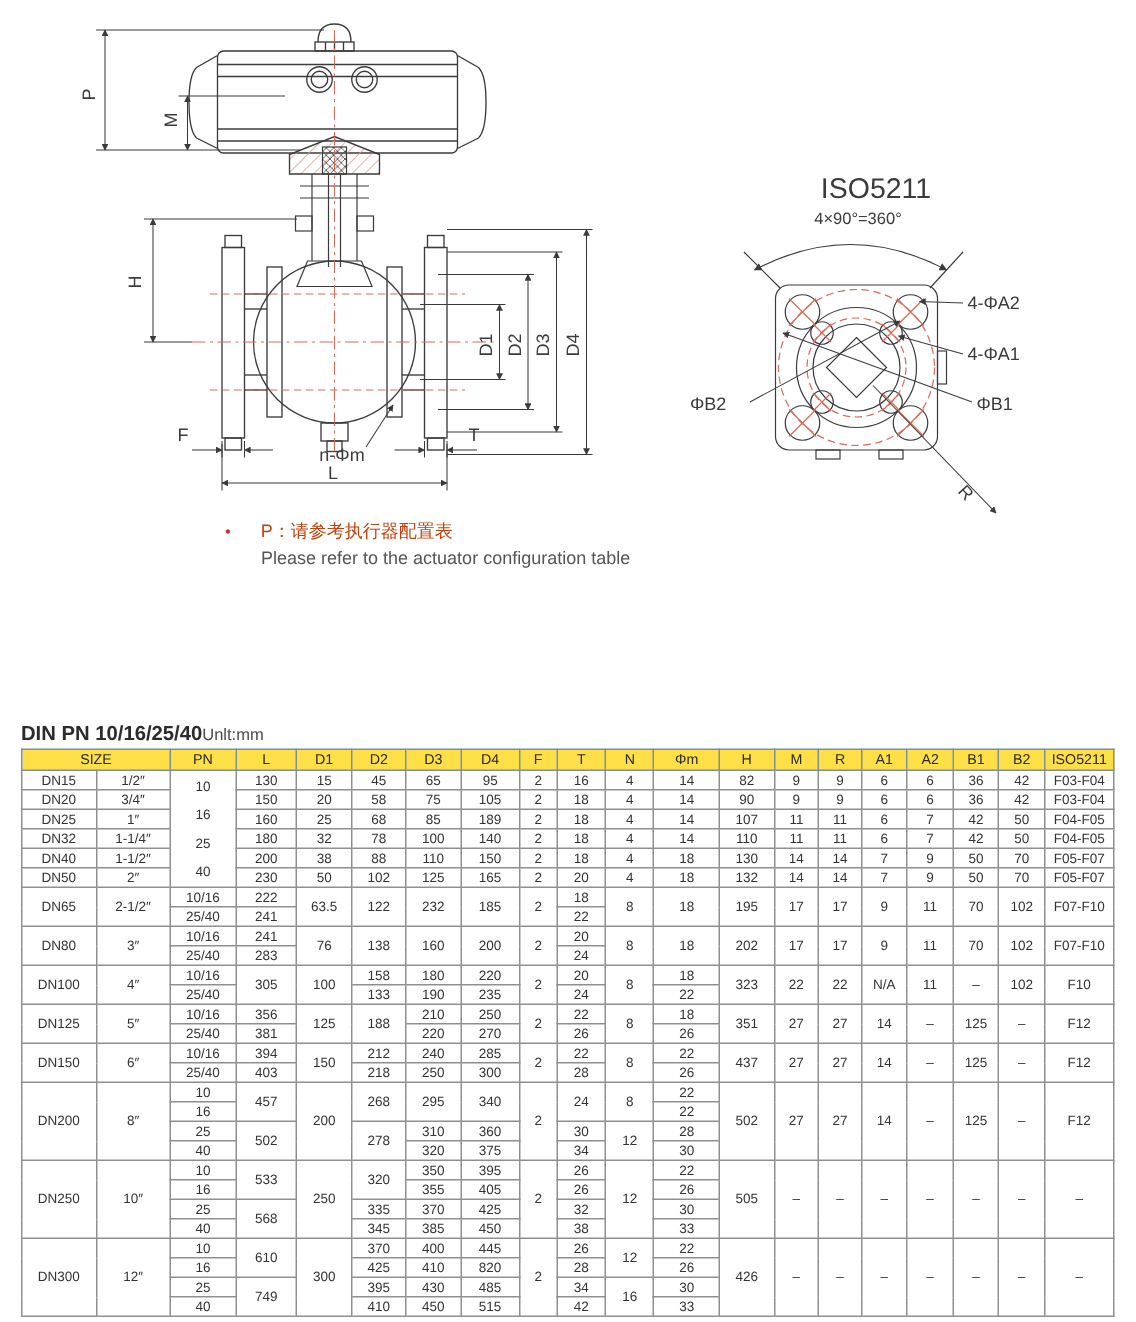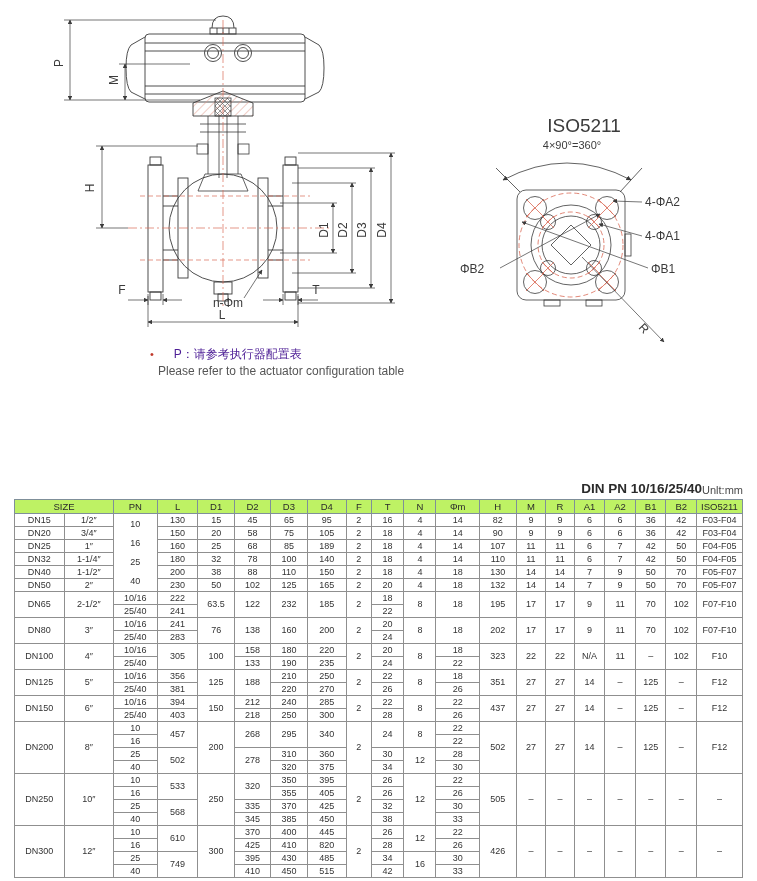--- a/index.html
+++ b/index.html
@@ -1,29 +1,29 @@
 <!DOCTYPE html>
 <html><head>
 <meta charset="utf-8">
 <style>
   html,body{margin:0;padding:0;background:#fff;}
   .page{position:relative;width:757px;height:881px;background:#fff;overflow:hidden;
         font-family:"Liberation Sans", sans-serif;color:#333;}
   svg text{font-family:"Liberation Sans", sans-serif;fill:#3b3b3b;}
   .note{position:absolute;left:150px;top:346px;font-size:12px;line-height:17px;color:#444;}
   .note .bullet{color:#c0392b;margin-right:4px;font-size:11px;}
-  .note .cn{color:#4c1d95;padding-left:16px;}
-  .note .en{margin-left:8px;color:#555;}
+  .note .cn{color:#c2410c;padding-left:16px;}
+  .note .en{margin-left:24px;color:#555;}
   .tableBlock{position:absolute;left:14px;top:481px;width:729px;}
-  .tableHead{display:flex;justify-content:flex-end;align-items:flex-end;margin-bottom:3px;}
+  .tableHead{display:flex;justify-content:flex-start;align-items:flex-end;margin-bottom:3px;}
   .tableTitle{font-size:13.5px;font-weight:bold;color:#2b2b2b;}
   .tableUnit{font-size:11px;color:#4a4a4a;}
   table.spec{border-collapse:collapse;width:100%;table-layout:fixed;
              border:1.4px solid #5a6a74;}
-  table.spec th{background:#bef264;color:#2a2a2a;font-size:9.5px;font-weight:normal;
+  table.spec th{background:#fde047;color:#2a2a2a;font-size:9.5px;font-weight:normal;
                 border:1px solid #7f8f99;height:13px;padding:0;}
   table.spec td{border:1px solid #8f8f8f;font-size:9px;color:#333;text-align:center;
                 vertical-align:middle;height:12px;padding:0 1px;line-height:11px;}
 </style>
 </head>
 <body>
 
 <div class="page">
 
   <svg width="430" height="345" viewBox="0 0 430 345" style="position:absolute;left:30px;top:6px;">

